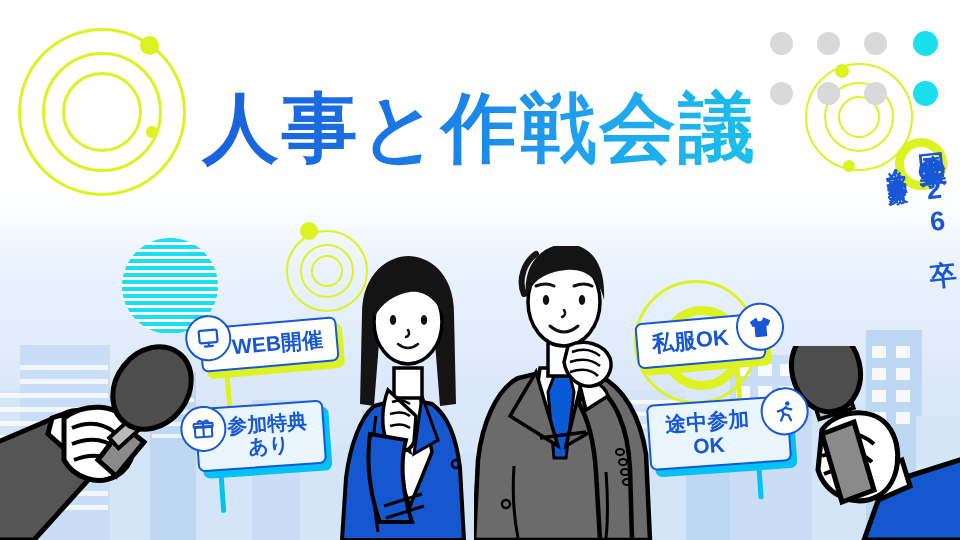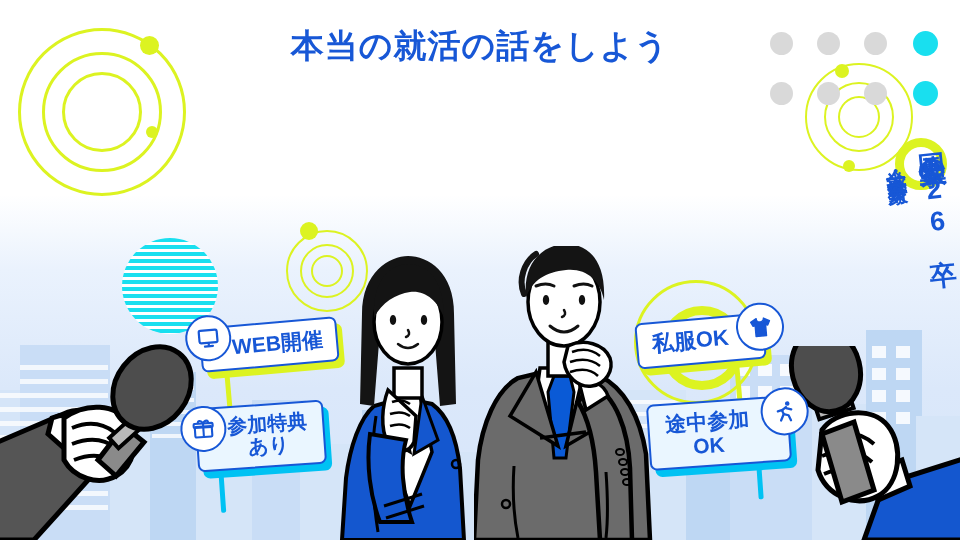--- a/index.html
+++ b/index.html
@@ -228,21 +228,21 @@
     <div class="dot" style="left:864px; top:32px;  width:23px; height:23px; background:#d9d9d9;"></div>
     <div class="dot" style="left:913px; top:31px;  width:25px; height:25px; background:#19dfef;"></div>
     <div class="dot" style="left:770px; top:82px;  width:23px; height:23px; background:#d9d9d9;"></div>
     <div class="dot" style="left:817px; top:82px;  width:23px; height:23px; background:#d9d9d9;"></div>
     <div class="dot" style="left:864px; top:82px;  width:23px; height:23px; background:#d9d9d9;"></div>
     <div class="dot" style="left:913px; top:81px;  width:25px; height:25px; background:#19dfef;"></div>
   </div>
 
   <div class="stripeball" style="left:122px; top:238px; width:96px; height:96px;"></div>
 
-  <div class="subtitle">本当の就活の話をしよう</div>
+  <div class="maintitle">人事と作戦会議</div>
 
   <div class="vwrap">
     <div class="vtext small">全学部・全学科対象</div>
     <div class="vtext big">国公立大学の26卒</div>
   </div>
 
   <svg class="art" style="left:336px; top:256px;" width="170" height="284" viewBox="0 0 170 284">
 
     <path d="M38 150 C24 162 14 190 10 222 L6 284 L128 284 L124 212 C120 178 110 158 96 148 L66 142 Z" fill="#1457cf" stroke="#000" stroke-width="4"></path>
 

